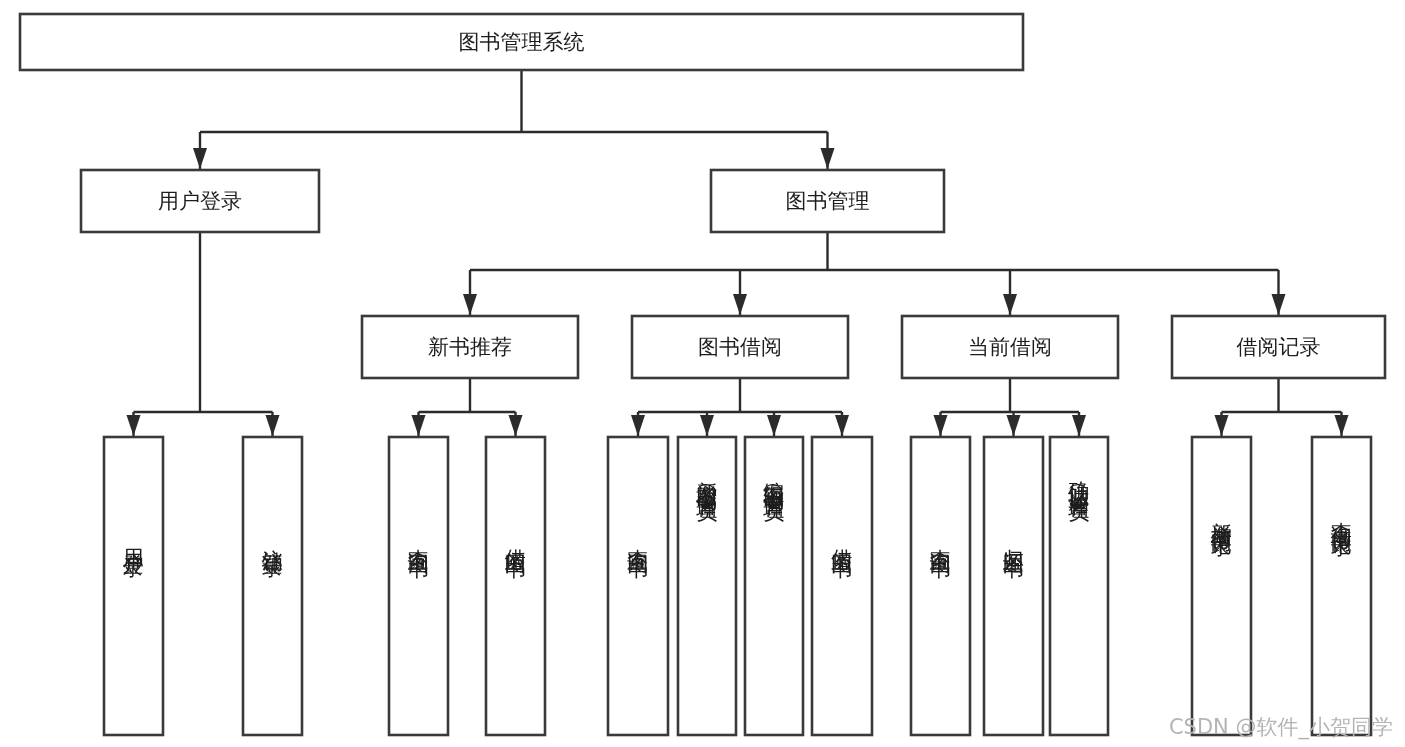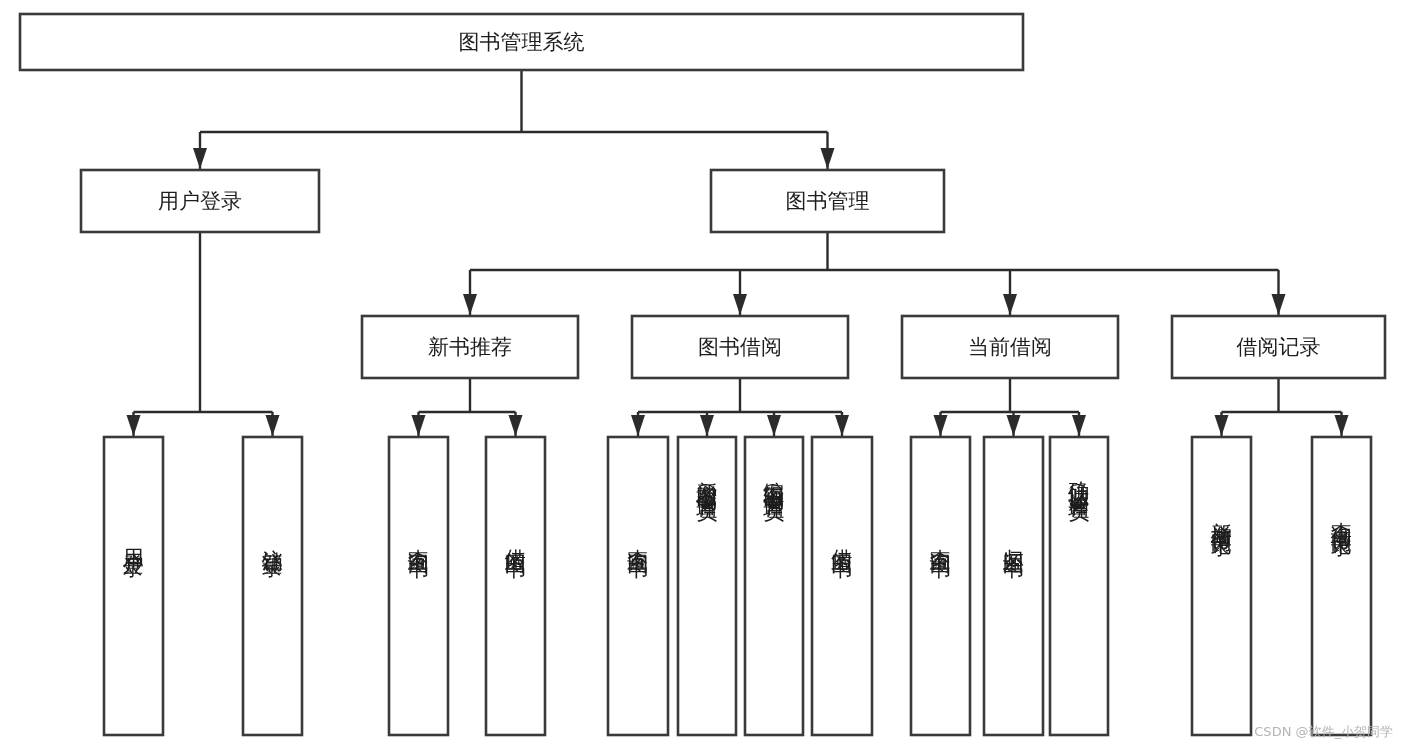--- a/index.html
+++ b/index.html
@@ -57,21 +57,21 @@
     writing-mode: vertical-rl;
     text-orientation: upright;
     text-anchor: middle;
     letter-spacing: 3px;
   }
   .watermark {
     position: absolute;
     right: 12px;
     bottom: 6px;
     font-family: "DejaVu Sans", "Liberation Sans", sans-serif;
-    font-size: 13px;
+    font-size: 21px;
     color: #b4b4b4;
     white-space: nowrap;
     user-select: none;
   }
 </style>
 </head>
 <body>
 
 <div id="diagram-root">
   <svg id="tree-svg" viewBox="0 0 1405 747" xmlns="http://www.w3.org/2000/svg">

